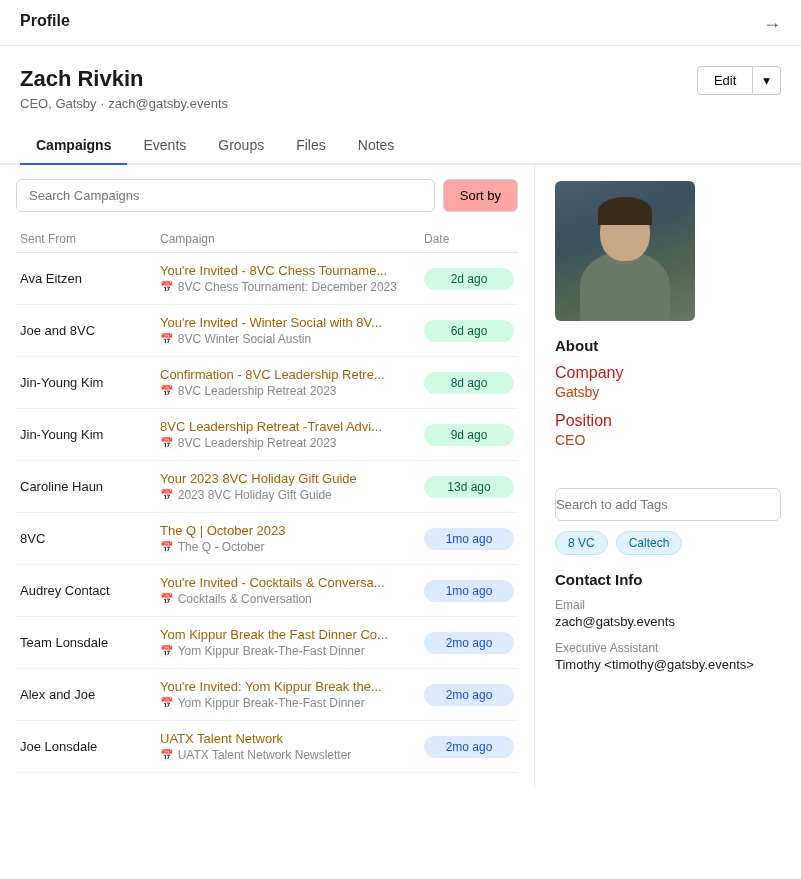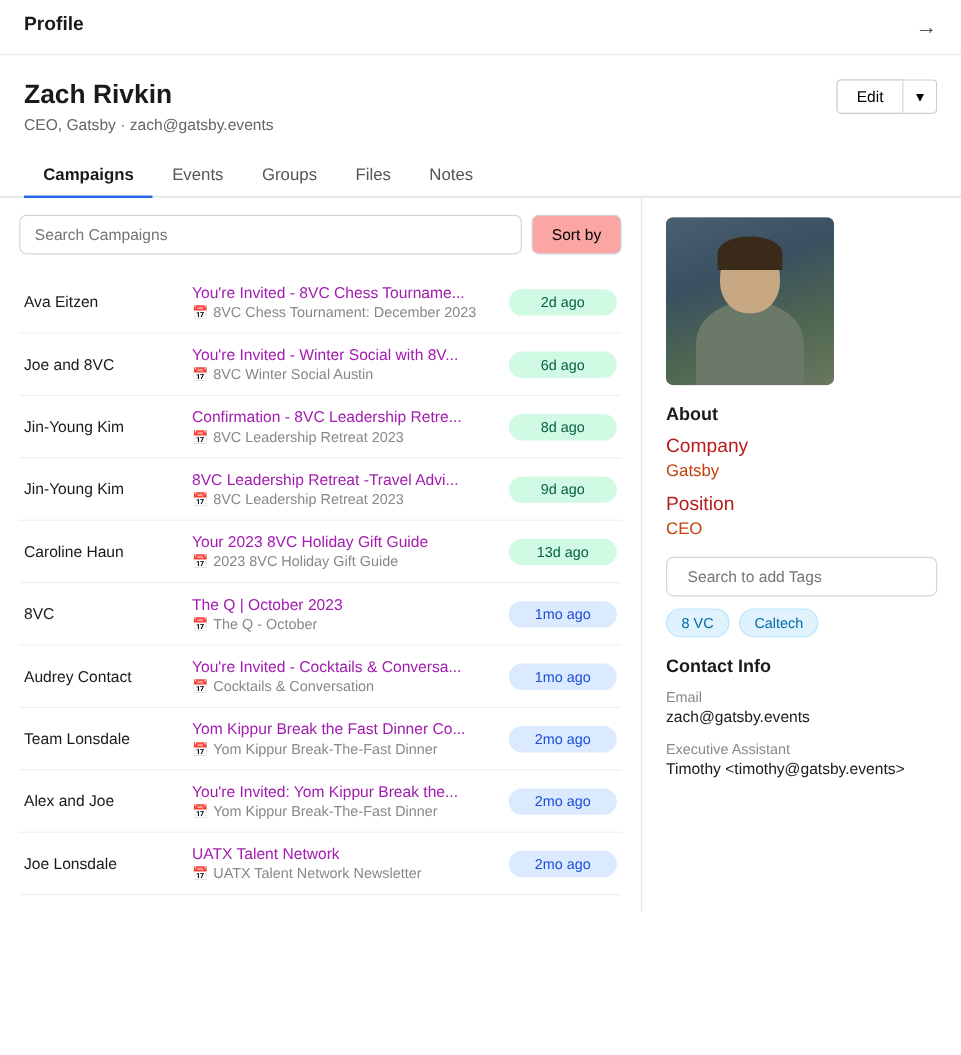--- a/index.html
+++ b/index.html
@@ -57,21 +57,21 @@
     .table-header {
       display: grid; grid-template-columns: 140px 1fr 90px;
       padding: 6px 4px; font-size: 12px; color: #888; border-bottom: 1px solid #e8e8e8;
     }
     .campaign-row {
       display: grid; grid-template-columns: 140px 1fr 90px;
       padding: 10px 4px; border-bottom: 1px solid #f0f0f0; align-items: center;
     }
     .sent-from { font-size: 13px; color: #1a1a1a; }
     .campaign-info { }
-    .campaign-name { font-size: 13px; font-weight: 500; color: #a21caf; white-space: nowrap; overflow: hidden; text-overflow: ellipsis; max-width: 280px; }
+    .campaign-name { font-size: 13px; font-weight: 500; color: #a16207; white-space: nowrap; overflow: hidden; text-overflow: ellipsis; max-width: 280px; }
     .campaign-sub { font-size: 12px; color: #888; display: flex; align-items: center; gap: 4px; margin-top: 2px; }
     .cal-icon { font-size: 11px; }
     .date-badge {
       display: inline-block; padding: 4px 10px; border-radius: 20px;
       font-size: 12px; font-weight: 500; text-align: center;
     }
     .badge-green { background: #d1fae5; color: #065f46; }
     .badge-blue { background: #dbeafe; color: #1d4ed8; }
 
     .right-panel { flex: 1; padding: 16px 20px; }
@@ -79,22 +79,22 @@
     .profile-photo {
       width: 140px; height: 140px; border-radius: 6px; overflow: hidden;
       background: #ccc; margin-bottom: 16px;
     }
     .about-section { margin-bottom: 16px; }
     .about-title { font-size: 15px; font-weight: 600; margin-bottom: 10px; }
     .field-label { font-size: 16px; color: #b91c1c; margin-bottom: 2px; }
     .field-value { font-size: 14px; color: #c2410c; margin-bottom: 12px; }
 
     .tags-input {
-      width: 100%; padding: 8px 17px; border: 1px solid #d1d5db; border-radius: 6px;
-      font-size: 13px; color: #999; margin-bottom: 10px; outline: none;
+      width: 100%; padding: 8px 0; border: 1px solid #d1d5db; border-radius: 6px;
+      font-size: 13px; color: #999; margin-bottom: 10px; outline: none; margin-top: 24px;
     }
     .tags-row { display: flex; gap: 8px; flex-wrap: wrap; margin-bottom: 16px; }
     .tag {
       padding: 4px 12px; border-radius: 20px; font-size: 12px;
       background: #e0f2fe; color: #0369a1; border: 1px solid #bae6fd;
     }
 
     .contact-info-title { font-size: 15px; font-weight: 600; margin-bottom: 10px; }
     .contact-field-label { font-size: 12px; color: #888; margin-bottom: 2px; }
     .contact-field-value { font-size: 13px; color: #1a1a1a; margin-bottom: 12px; }
@@ -127,20 +127,25 @@
 </div>
 
 <div class="main-layout">
 
   <div class="campaigns-panel">
     <div class="search-sort-row">
       <input class="search-input" type="text" placeholder="Search Campaigns" style="">
       <button class="sort-btn">Sort by</button>
     </div>
 
+    <div class="table-header">
+      <span>Sent From</span>
+      <span>Campaign</span>
+      <span>Date</span>
+    </div>
 
     <div id="campaign-rows-container">
         <div class="campaign-row">
     <span class="sent-from">Ava Eitzen</span>
     <div class="campaign-info">
       <div class="campaign-name">You're Invited - 8VC Chess Tourname...</div>
       <div class="campaign-sub">
         <span class="cal-icon">📅</span>
         <span>8VC Chess Tournament: December 2023</span>
       </div>

